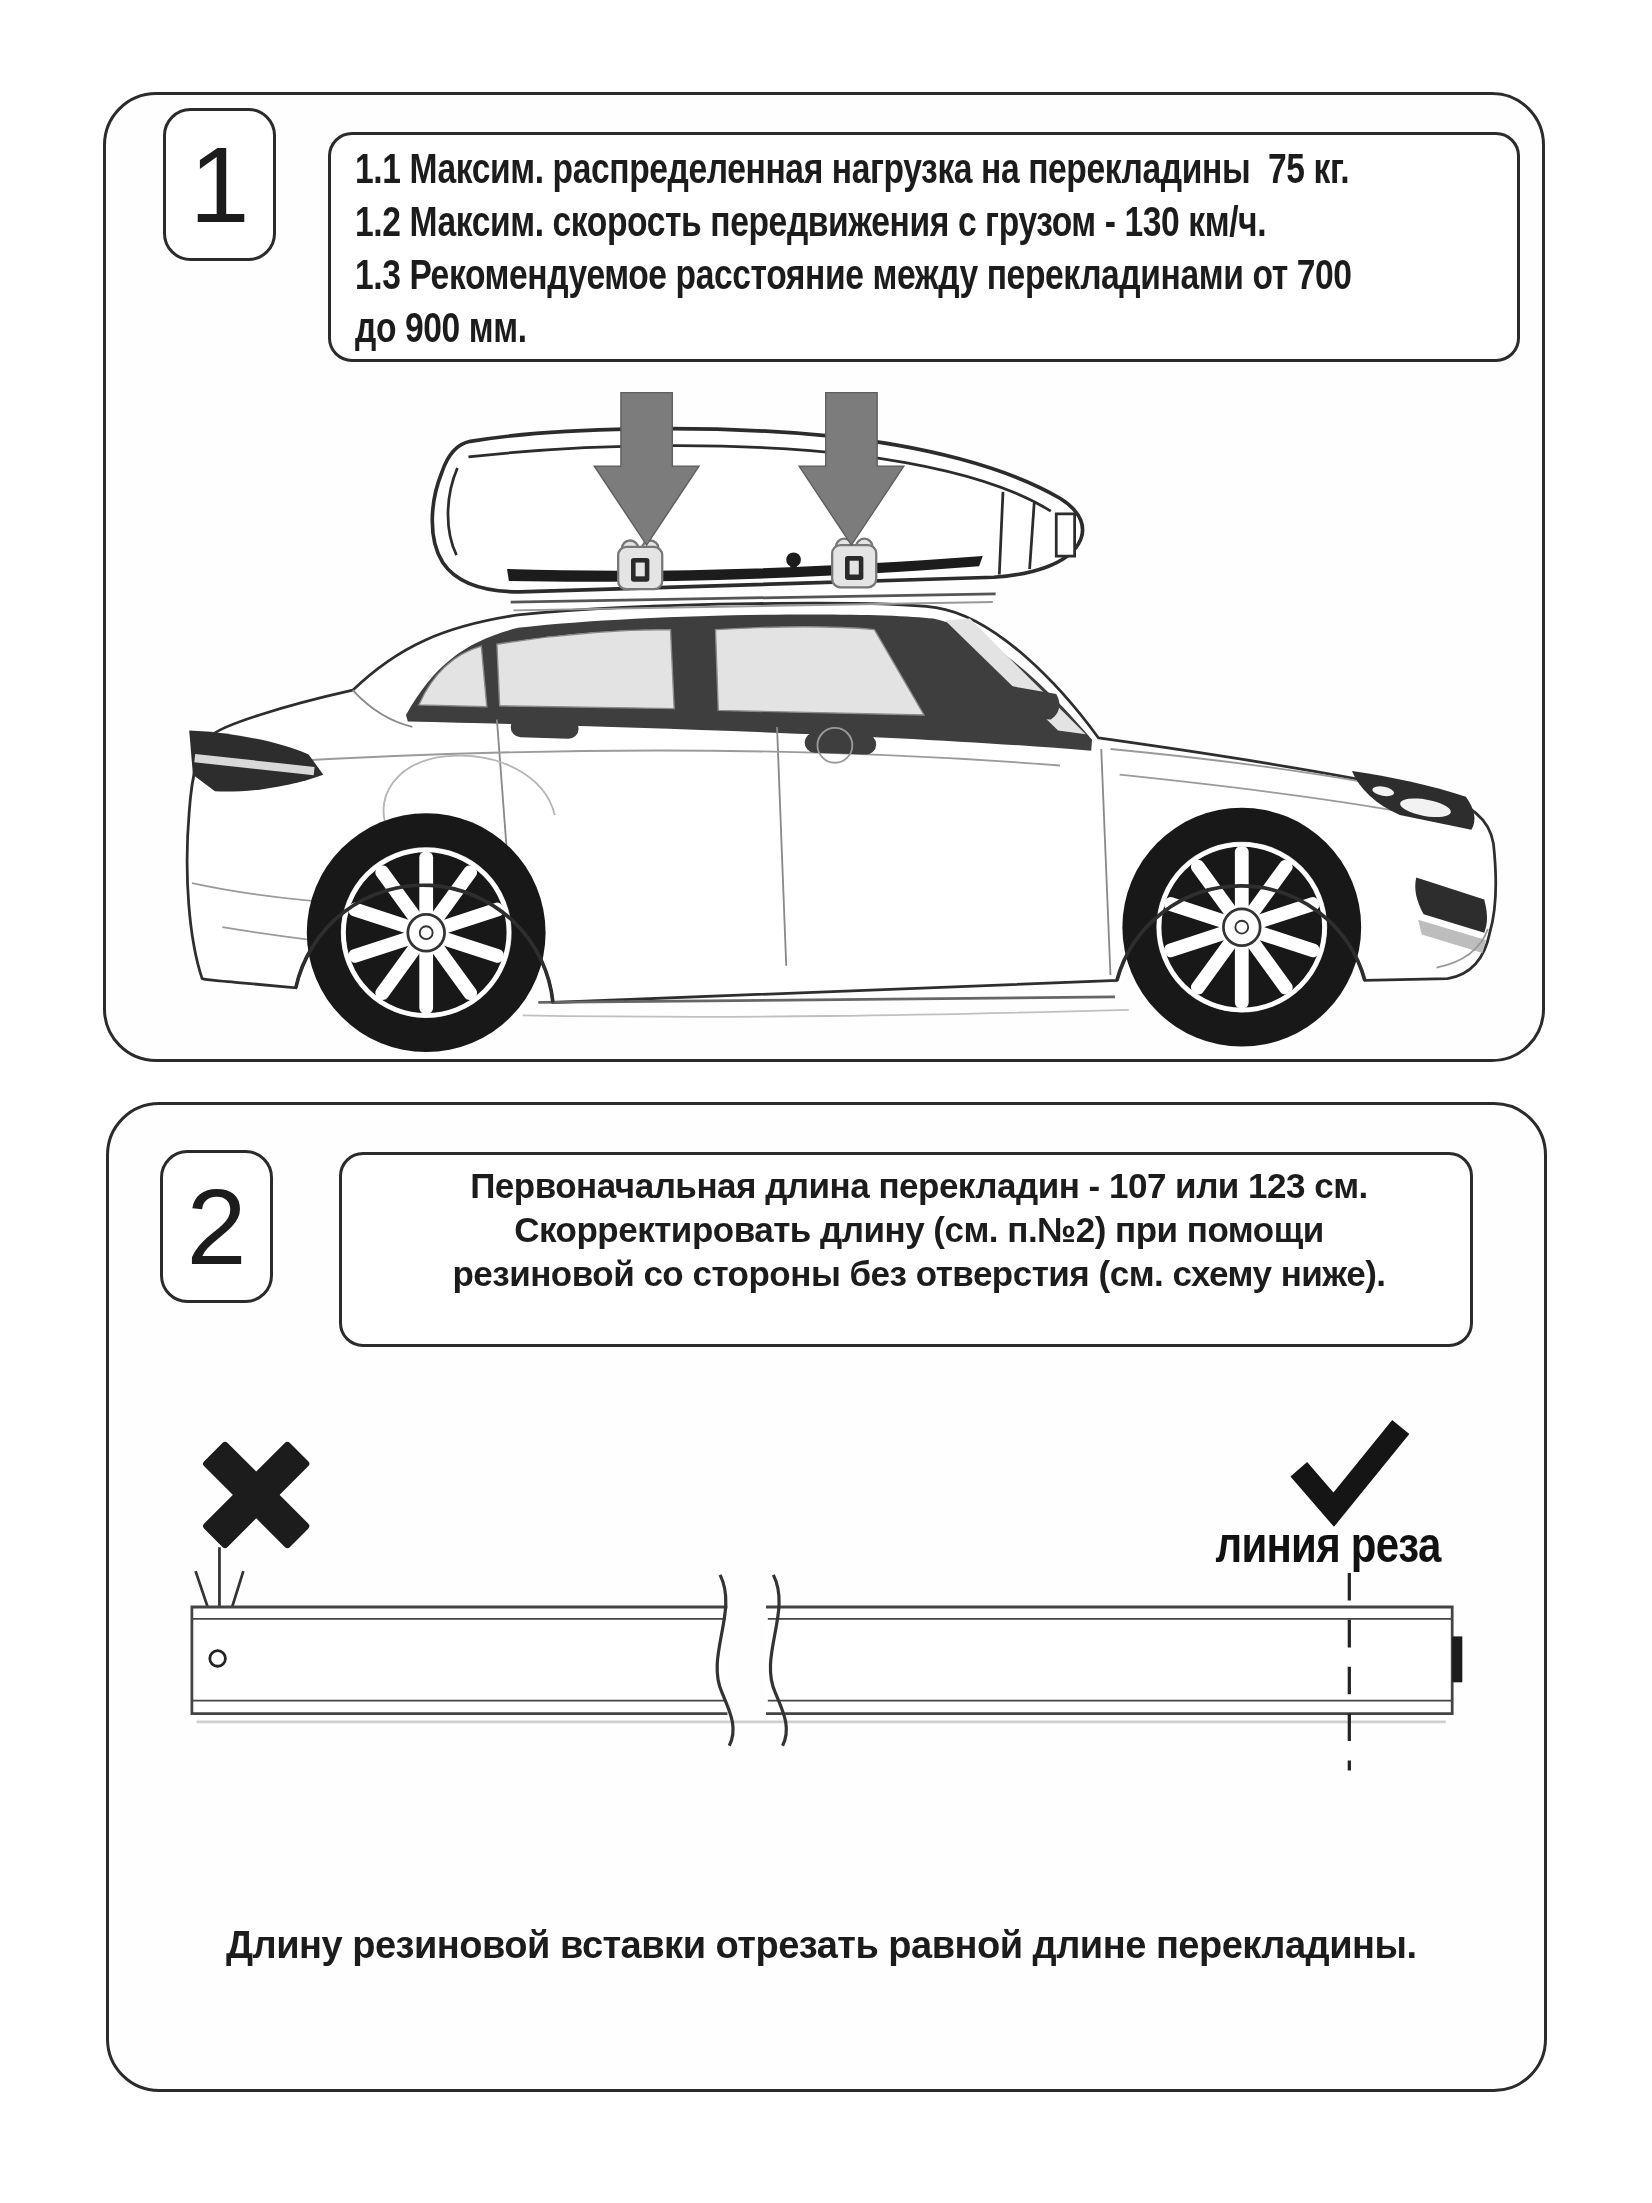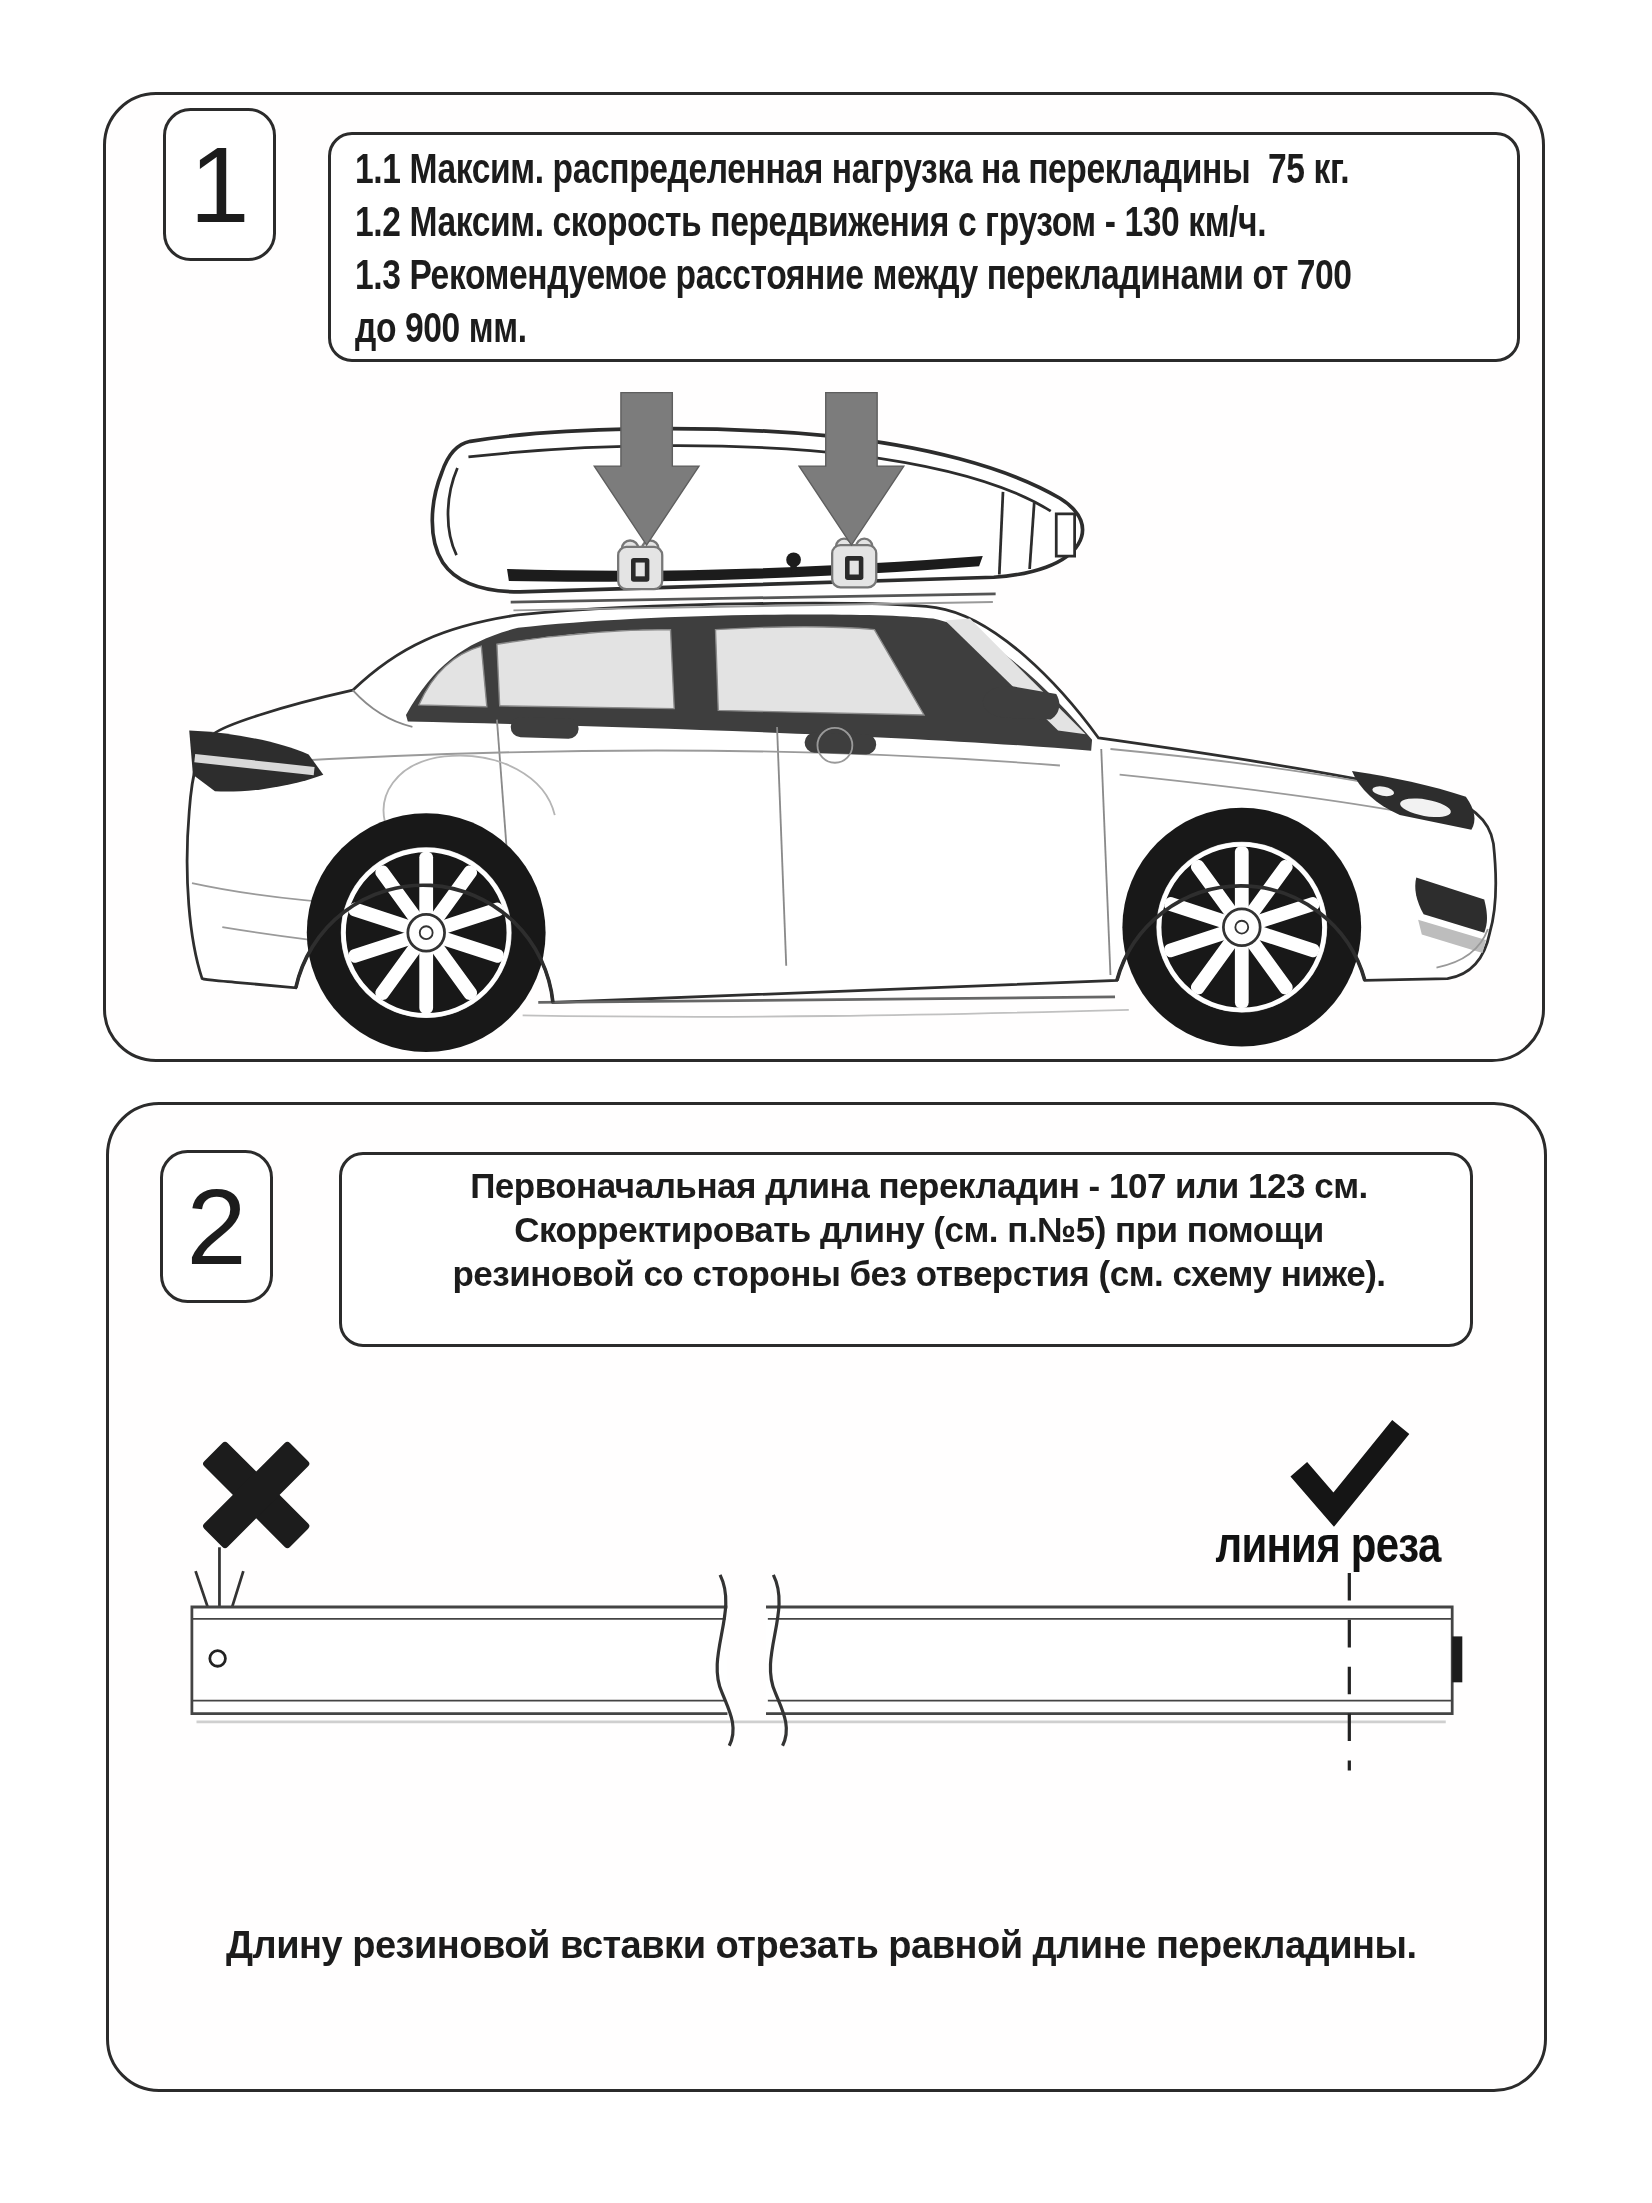--- a/index.html
+++ b/index.html
@@ -208,21 +208,21 @@
       <path d="M 895 424 H 951 V 504 H 980 L 923 590 L 866 504 H 895 Z" fill="#7c7c7c" stroke="#5e5e5e" stroke-width="1.5"></path>
     </svg>
   </section>
 
   <section class="panel" id="panel2">
     <div class="num-box" id="numbox2">
       <span>2</span>
     </div>
     <div class="text-box" id="textbox2">
       <div class="tline">Первоначальная длина перекладин - 107 или 123 см.</div>
-      <div class="tline">Скорректировать длину (см. п.№5) при помощи</div>
+      <div class="tline">Скорректировать длину (см. п.№2) при помощи</div>
       <div class="tline">резиновой со стороны без отверстия (см. схему ниже).</div>
     </div>
 
     <svg id="bar-art" viewBox="130 1500 1560 580">
 
       <g transform="translate(275,1625)">
         <rect x="-66" y="-18" width="132" height="36" rx="4" fill="#1c1c1c" transform="rotate(45)"></rect>
         <rect x="-66" y="-18" width="132" height="36" rx="4" fill="#1c1c1c" transform="rotate(-45)"></rect>
       </g>
 

